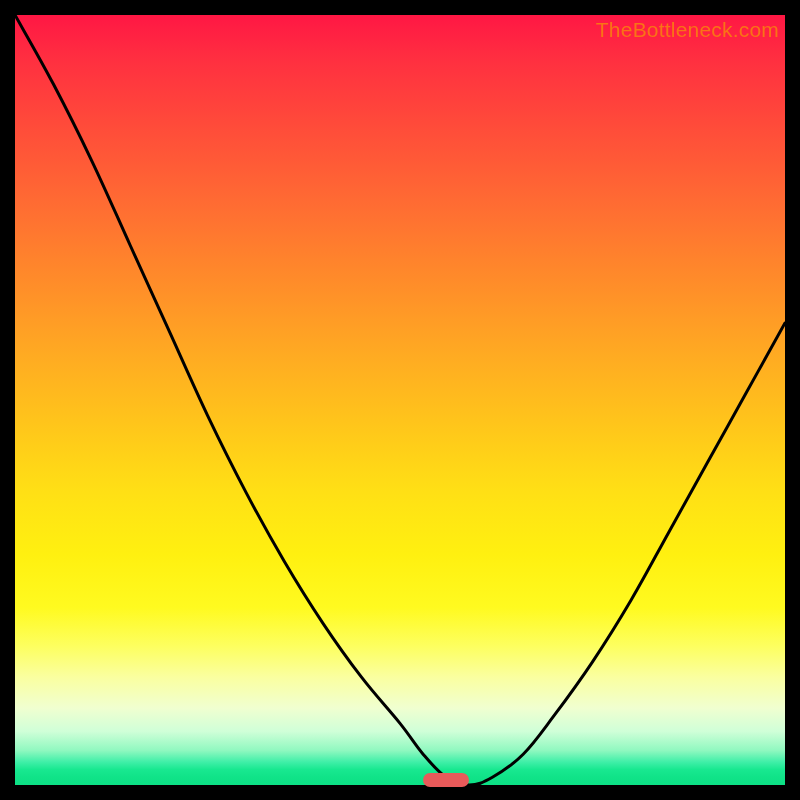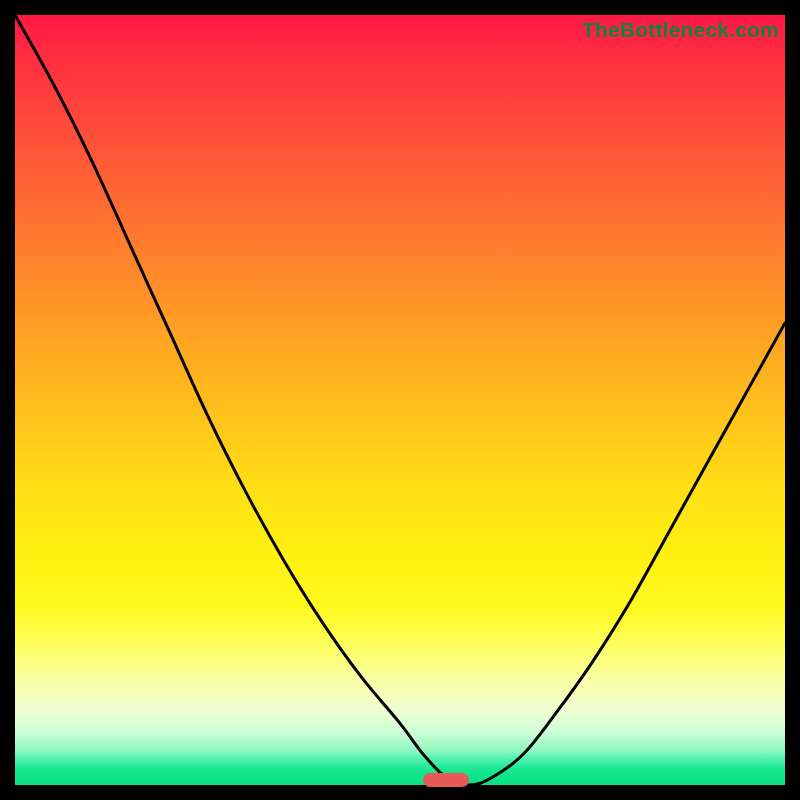--- a/index.html
+++ b/index.html
@@ -52,22 +52,22 @@
       #10e388 99%,
       #0ce085 100%
     );
   }
   .watermark {
     position: absolute;
     right: 6px;
     top: 3px;
     font-family: Arial, Helvetica, sans-serif;
     font-size: 21px;
-    font-weight: 700;
-    color: #15803d;
+    font-weight: 400;
+    color: #f97316;
     letter-spacing: 0.2px;
     user-select: none;
   }
   svg.curve {
     position: absolute;
     left: 0;
     top: 0;
     width: 770px;
     height: 770px;
   }

